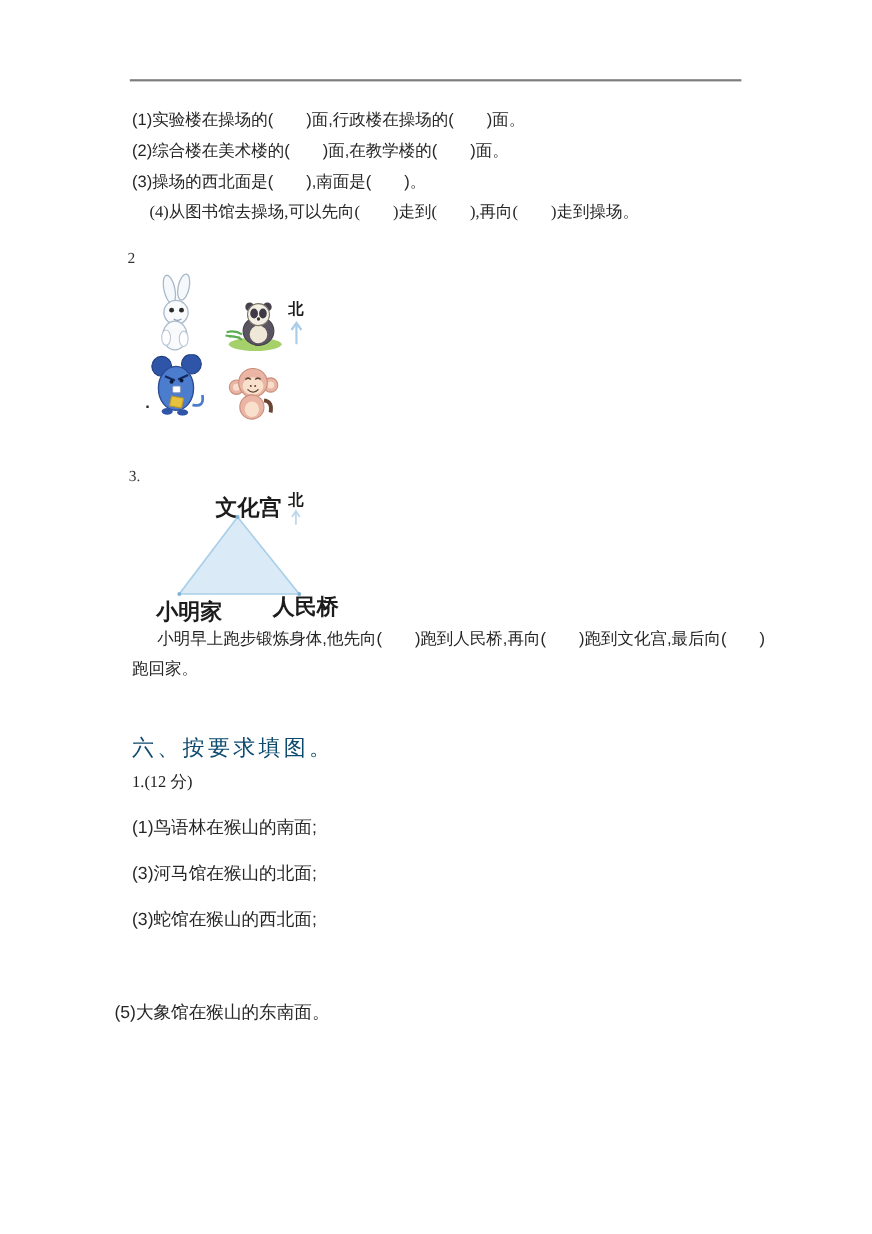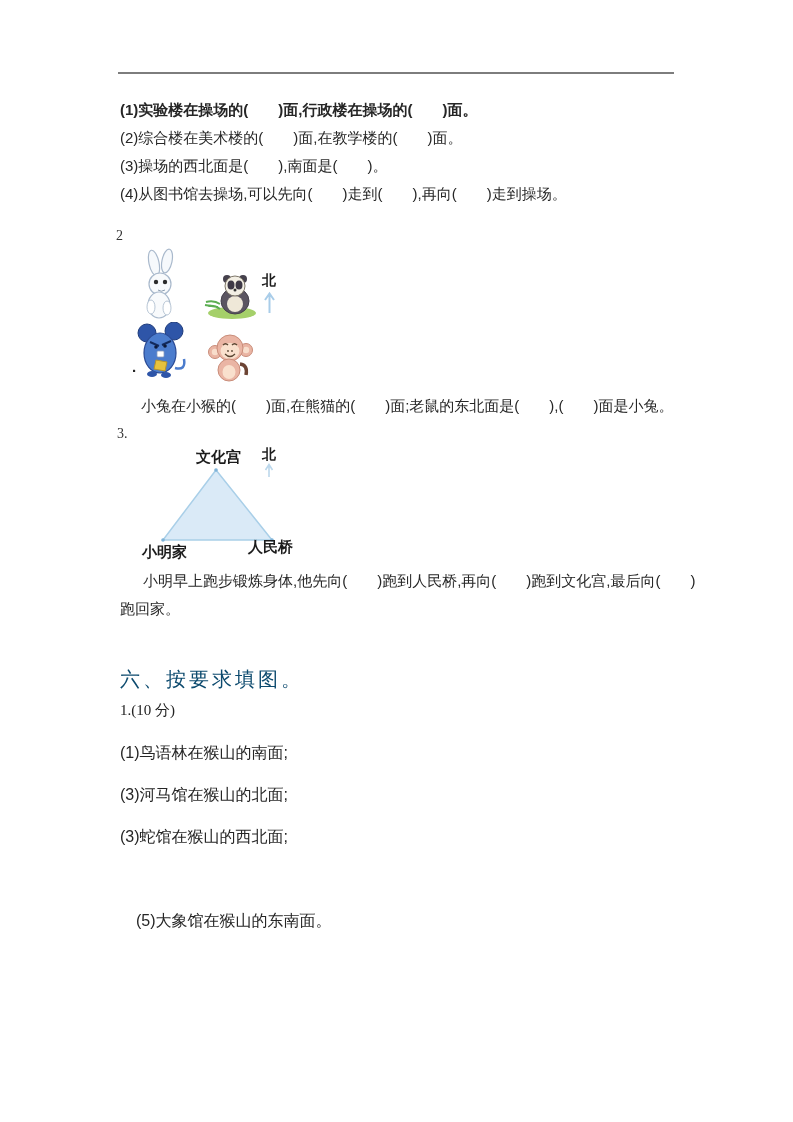--- a/index.html
+++ b/index.html
@@ -8,38 +8,38 @@
     position:relative; width:793px; height:1122px; background:#ffffff;
     font-family:"Liberation Sans", sans-serif; color:#262626; overflow:hidden;
   }
   .divider { position:absolute; left:118px; top:72px; width:556px; height:2px; background:#7d7d7d; }
   .tline { position:absolute; font-size:15px; line-height:1.3; white-space:nowrap; color:#262626; }
   .qnum { position:absolute; font-family:"Liberation Serif", serif; font-size:14px; color:#333; }
   .fig { position:absolute; }
   .fig .item { position:absolute; }
   .diagram-label {
     position:absolute; font-family:Liberation Mono, monospace; font-weight:700;
-    font-size:15px; color:#1c1c1c; white-space:nowrap;
+    font-size:20px; color:#1c1c1c; white-space:nowrap;
   }
   .north-label { position:absolute; font-weight:700; font-size:14px; color:#1c1c1c; }
   .sec-heading { position:absolute; font-family:"Liberation Serif", serif; font-size:20px; letter-spacing:3px; color:#0c4a6e; white-space:nowrap; }
   .sec-sub { position:absolute; font-family:"Liberation Serif", serif; font-size:15px; color:#222; white-space:nowrap; }
   svg { display:block; }
 </style>
 </head>
 <body>
 
 <div class="page">
 
   <div class="divider"></div>
 
-  <div class="tline" style="left:120px; top:100px;font-weight:bold;">(1)实验楼在操场的(　　)面,行政楼在操场的(　　)面。</div>
+  <div class="tline" style="left:120px; top:100px;">(1)实验楼在操场的(　　)面,行政楼在操场的(　　)面。</div>
   <div class="tline" style="left:120px; top:128px;">(2)综合楼在美术楼的(　　)面,在教学楼的(　　)面。</div>
   <div class="tline" style="left:120px; top:156px;">(3)操场的西北面是(　　),南面是(　　)。</div>
-  <div class="tline" style="left:120px; top:184px;">(4)从图书馆去操场,可以先向(　　)走到(　　),再向(　　)走到操场。</div>
+  <div class="tline" style="left:136px; top:184px;font-family:Liberation Serif, serif;">(4)从图书馆去操场,可以先向(　　)走到(　　),再向(　　)走到操场。</div>
 
   <div class="qnum" style="left:116px; top:228px;">2</div>
 
   <div class="fig" style="left:134px; top:246px; width:180px; height:136px;">
 
     <div class="item" style="left:4px; top:2px;">
       <svg width="50" height="72" viewBox="0 0 50 72">
         <ellipse cx="16" cy="15" rx="5" ry="13" transform="rotate(-12 16 15)" fill="#f6f9fc" stroke="#a9b9cc" stroke-width="1.2"></ellipse>
         <ellipse cx="29" cy="13" rx="5" ry="12" transform="rotate(12 29 13)" fill="#f6f9fc" stroke="#a9b9cc" stroke-width="1.2"></ellipse>
         <circle cx="22" cy="36" r="11" fill="#f8fafc" stroke="#a9b9cc" stroke-width="1.2"></circle>
@@ -104,21 +104,20 @@
         <circle cx="26" cy="21" r="0.9" fill="#5a4632"></circle>
         <path d="M34,34 q8,1 6,11" stroke="#6c4434" stroke-width="3.5" fill="none"></path>
         <ellipse cx="23" cy="40" rx="11" ry="11" fill="#eab5a4" stroke="#c98d7a" stroke-width="1"></ellipse>
         <ellipse cx="23" cy="42" rx="6.5" ry="7" fill="#f9e0cd"></ellipse>
       </svg>
     </div>
 
     <div class="item" style="left:-2px; top:112px; font-size:15px; font-weight:700;">.</div>
   </div>
 
-  <div class="tline" style="left:141px; top:396px;">小兔在小猴的(　　)面,在熊猫的(　　)面;老鼠的东北面是(　　),(　　)面是小兔。</div>
 
   <div class="qnum" style="left:117px; top:426px;">3.</div>
 
   <div class="fig" style="left:140px; top:444px; width:200px; height:120px;">
     <div class="diagram-label" style="left:56px; top:4px;">文化宫</div>
     <div class="north-label" style="left:122px; top:2px;">北</div>
     <div class="item" style="left:123px; top:18px;">
       <svg width="12" height="16" viewBox="0 0 12 16">
         <path d="M6,15 L6,4 M2.5,8 L6,2.5 L9.5,8" stroke="#bcd8ec" stroke-width="1.6" fill="none"></path>
       </svg>
@@ -132,20 +131,20 @@
       </svg>
     </div>
     <div class="diagram-label" style="left:2px; top:99px;">小明家</div>
     <div class="diagram-label" style="left:108px; top:94px;">人民桥</div>
   </div>
 
   <div class="tline" style="left:143px; top:571px;">小明早上跑步锻炼身体,他先向(　　)跑到人民桥,再向(　　)跑到文化宫,最后向(　　)</div>
   <div class="tline" style="left:120px; top:599px;">跑回家。</div>
 
   <div class="sec-heading" style="left:120px; top:666px;">六、按要求填图。</div>
-  <div class="sec-sub" style="left:120px; top:701px;">1.(10 分)</div>
+  <div class="sec-sub" style="left:120px; top:701px;">1.(12 分)</div>
 
   <div class="tline" style="left:120px; top:743px; font-size:16px;">(1)鸟语林在猴山的南面;</div>
   <div class="tline" style="left:120px; top:785px; font-size:16px;">(3)河马馆在猴山的北面;</div>
   <div class="tline" style="left:120px; top:827px; font-size:16px;">(3)蛇馆在猴山的西北面;</div>
-  <div class="tline" style="left:136px; top:911px; font-size:16px;">(5)大象馆在猴山的东南面。</div>
+  <div class="tline" style="left:104px; top:911px; font-size:16px;">(5)大象馆在猴山的东南面。</div>
 
 </div>
 
 </body></html>

